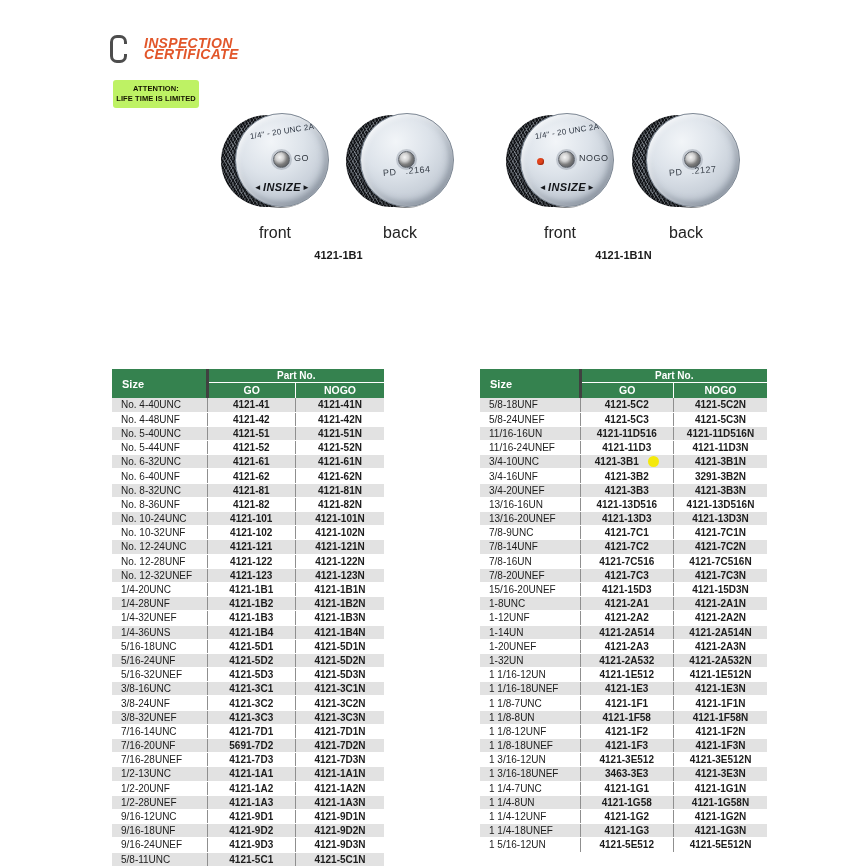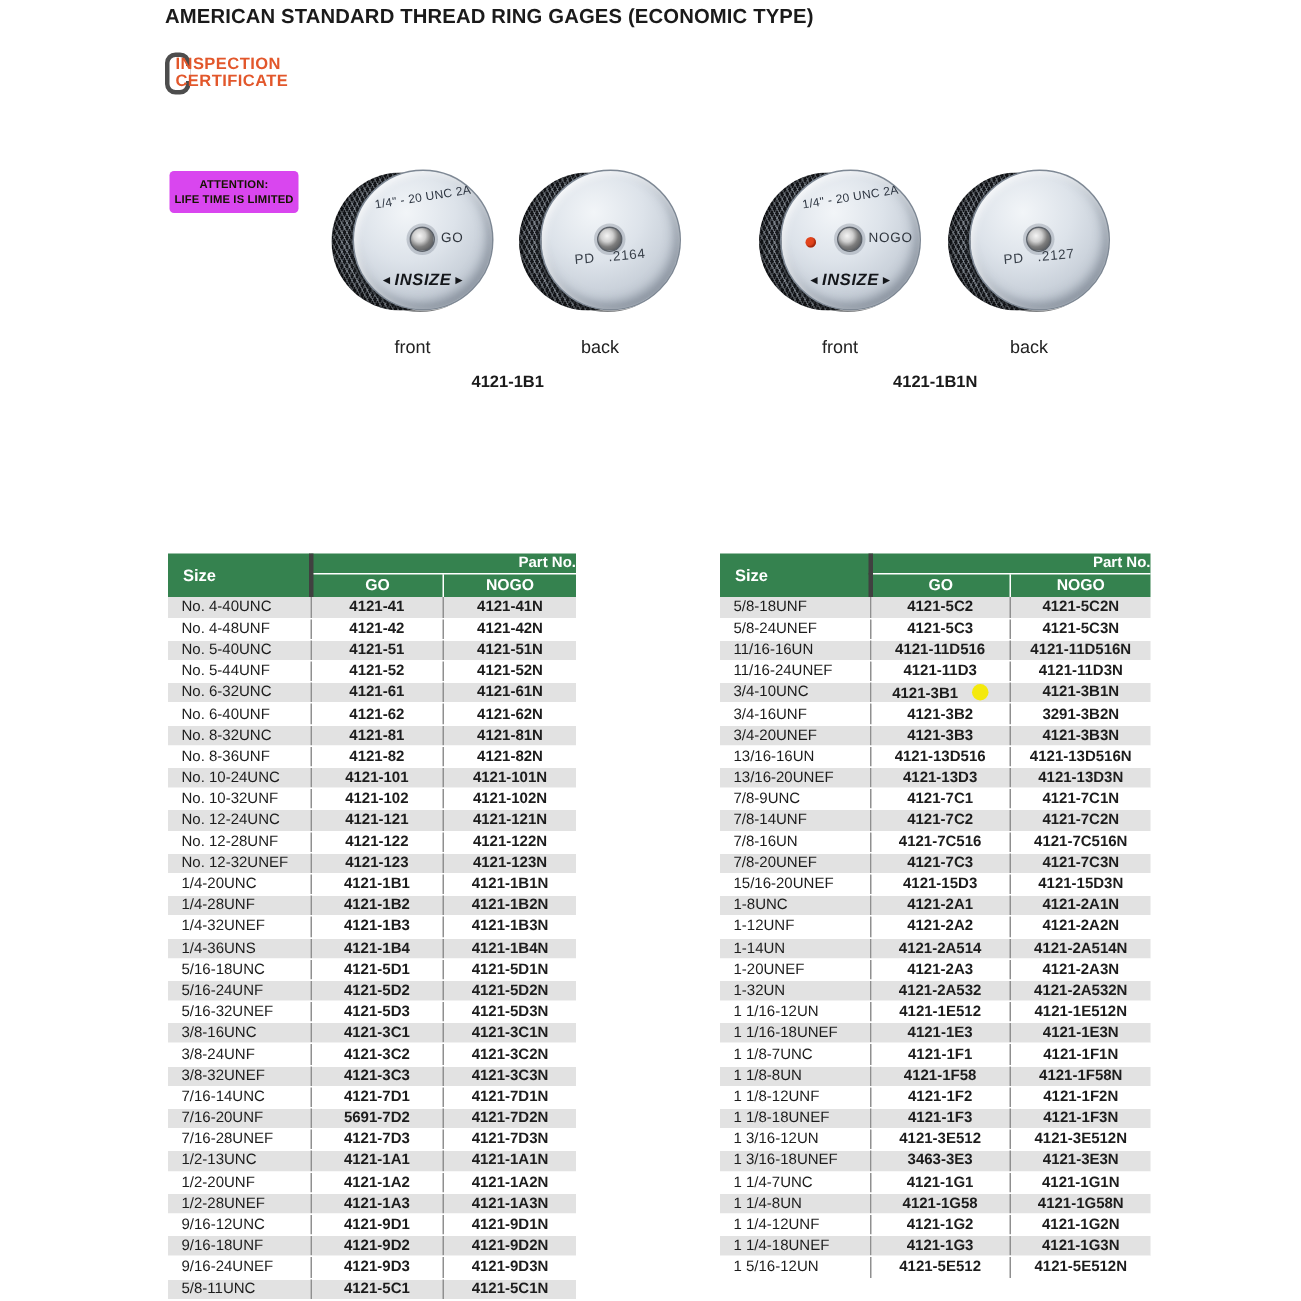--- a/index.html
+++ b/index.html
@@ -6,23 +6,23 @@
   html,body { background:#fff; }
   body { font-family:"Liberation Sans","DejaVu Sans",sans-serif; }
   .page { position:relative; width:867px; height:867px; background:#fff; overflow:hidden; }
 
   
   .title { position:absolute; left:110px; top:3px; font-size:13.5px; font-weight:bold; color:#1a1a1a; letter-spacing:.1px; }
 
   .cert { position:absolute; left:110px; top:35px; width:110px; height:30px; }
   .cert-icon { position:absolute; left:0; top:0; width:17px; height:28px; border:3px solid #4d4d4d; border-radius:7px; }
   .cert-icon::after { content:""; position:absolute; right:-3px; top:6px; width:3px; height:10px; background:#fff; }
-  .cert-text { position:absolute; left:7px; top:3px; font-size:11px; font-weight:bold; color:#e2572b; line-height:11px; letter-spacing:.3px; white-space:nowrap; }
-
-  .attention { position:absolute; left:113px; top:80px; width:86px; height:28px; background:#d946ef; border-radius:3px; text-align:center; padding-top:4px;margin-top:34px; }
+  .cert-text { position:absolute; left:34px; top:3px; font-size:14px; font-weight:bold; font-style:italic; color:#e2572b; line-height:11px; letter-spacing:.3px; white-space:nowrap; }
+
+  .attention { position:absolute; left:113px; top:80px; width:86px; height:28px; background:#bef264; border-radius:3px; text-align:center; padding-top:4px; }
   .attention div { font-size:7.5px; font-weight:bold; color:#141400; line-height:9.5px; letter-spacing:.1px; }
 
   
   .gage { position:absolute; top:113px; width:108px; height:97px; }
   .knurl { position:absolute; left:0; top:2px; width:92px; height:92px; border-radius:50%;
     background:
       repeating-linear-gradient(62deg, rgba(215,225,235,.38) 0 1px, rgba(0,0,0,0) 1px 3px),
       repeating-linear-gradient(-62deg, rgba(190,200,212,.28) 0 1px, rgba(0,0,0,0) 1px 3px),
       #17191d;
     box-shadow: inset 0 0 8px rgba(0,0,0,.8); }
@@ -35,51 +35,50 @@
     background: radial-gradient(circle at 38% 35%, #f5f5f5 0%, #cfcfcf 30%, #7d7d7d 55%, #3f4348 100%);
     border:1px solid #5a6068; box-shadow: 0 0 0 2px rgba(120,130,142,.35); }
   .tlabel { position:absolute; left:58px; top:39px; font-size:9px; color:#2f353d; letter-spacing:.5px; }
   .brand { position:absolute; left:0; bottom:13px; width:100%; text-align:center; font-size:11px; font-weight:900; font-style:italic; color:#14161a; letter-spacing:.4px; }
   .brand::before { content:"◄"; font-size:8px; font-style:normal; vertical-align:1px; margin-right:1px; }
   .brand::after  { content:"►"; font-size:8px; font-style:normal; vertical-align:1px; margin-left:1px; }
   .reddot { position:absolute; left:16px; top:44px; width:7px; height:7px; border-radius:50%; background:#e2441c; box-shadow: inset -1px -1px 1px rgba(120,20,0,.6); }
   .pdline { position:absolute; left:22px; top:52px; font-size:9px; color:#39404a; transform:rotate(-5deg); letter-spacing:.5px; white-space:nowrap; }
   .pdline .pdv { margin-left:9px; }
 
-  .imglabel { position:absolute; top:224px; width:108px; text-align:center; font-size:12px; color:#222; }
+  .imglabel { position:absolute; top:224px; width:108px; text-align:center; font-size:16px; color:#222; }
   .caption { position:absolute; top:249px; width:235px; text-align:center; font-size:11px; font-weight:bold; color:#1a1a1a; }
 
   
   .features { position:absolute; left:112px; top:306px; list-style:none; }
   .features li { position:relative; padding-left:12px; font-size:10.5px; color:#222; line-height:12.5px; }
   .features li::before { content:""; position:absolute; left:0; top:4.5px; width:4px; height:4px; background:#222; }
 
   
   table.parts { position:absolute; top:369px; border-collapse:collapse; table-layout:fixed; font-size:10px; }
   #table-left  { left:112px; width:272px; }
   #table-right { left:480px; width:287px; }
   table.parts th { background:#35824f; color:#fff; font-weight:bold; }
   th.h-size { width:95px; text-align:left; padding-left:10px; font-size:11px; border-right:3px solid #404040; }
   #table-right th.h-size { width:100px; }
-  th.h-partno { height:13px; font-size:10px; text-align:right; border-bottom:1px solid #fff; letter-spacing:0; }
+  th.h-partno { height:13px; font-size:10px; text-align:center; border-bottom:1px solid #fff; letter-spacing:0; }
   th.h-go, th.h-nogo { height:16px; font-size:10.5px; text-align:center; }
   th.h-go { border-right:1px solid #fff; }
   table.parts td { height:14.2px; line-height:11px; color:#1c1c1c; border-bottom:1px solid #fff; overflow:hidden; white-space:nowrap; }
   td.td-size { text-align:left; padding-left:9px; font-size:10px; }
   td.td-go, td.td-nogo { text-align:center; font-weight:bold; border-left:1px solid #8f8f8f; }
   tbody tr:nth-child(odd) td { background:#e2e2e2; }
   tbody tr:nth-child(even) td { background:#ffffff; }
   .marker-dot { display:inline-block; width:11px; height:11px; border-radius:50%; background:#f4e90c; margin-left:9px; vertical-align:-2px; }
 </style>
 </head>
 <body>
 
 <div class="page">
 
-  <div class="title">AMERICAN STANDARD THREAD RING GAGES (ECONOMIC TYPE)</div>
 
   <div class="cert">
     <div class="cert-icon"></div>
     <div class="cert-text">
       <div>INSPECTION</div>
       <div>CERTIFICATE</div>
     </div>
   </div>
 
   <div class="attention">

